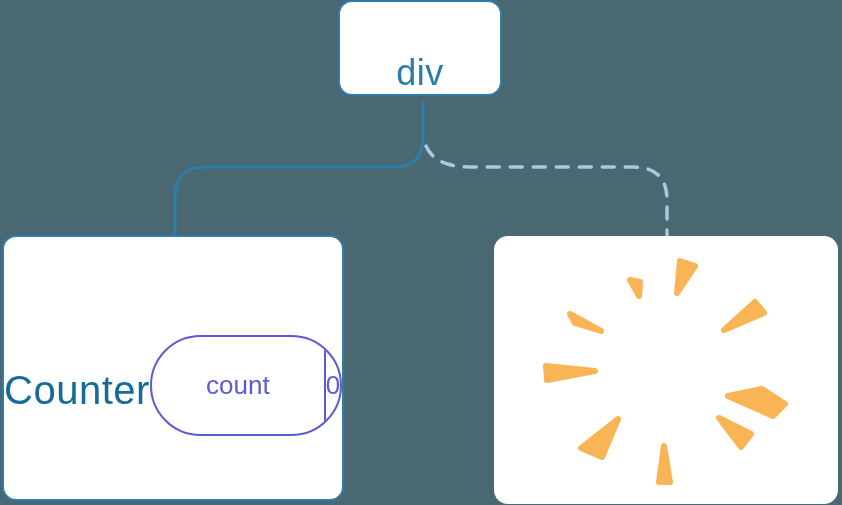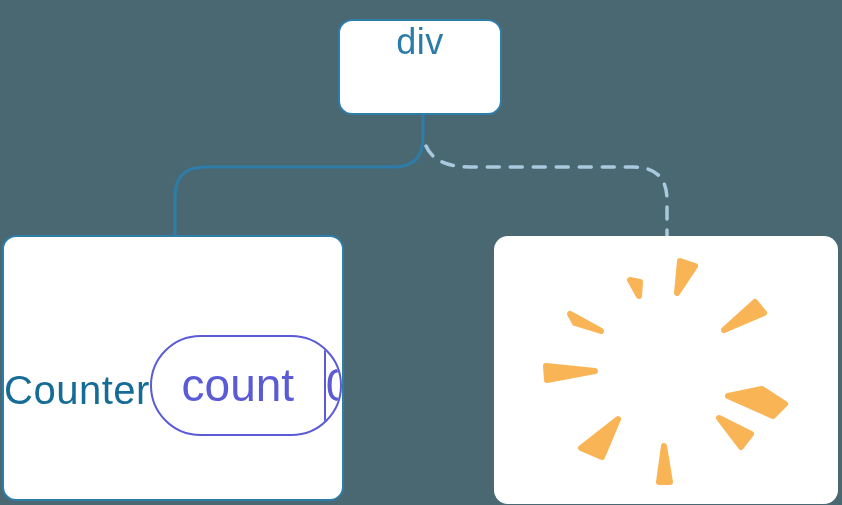--- a/index.html
+++ b/index.html
@@ -10,24 +10,24 @@
   html,body{margin:0;padding:0;}
   body{
     font-family:"Liberation Sans","DejaVu Sans",sans-serif;
     background:var(--bg);
   }
   #stage{
     position:relative; width:842px; height:505px;
     background:var(--bg); overflow:hidden;
   }
   .node-root{
-    position:absolute; left:338px; top:19px; width:164px; height:96px;
+    position:absolute; left:338px; top:0; width:164px; height:96px;
     background:var(--card-bg); border:2.5px solid var(--node-border);
     border-radius:14px; box-sizing:border-box;
-    display:flex; align-items:flex-start; justify-content:center;
+    display:flex; align-items:flex-end; justify-content:center;
     z-index:2;
   }
   .node-root-label{
     color:var(--node-text); font-size:36px; font-weight:500; letter-spacing:.5px;
   }
   #connectors{ position:absolute; left:0; top:0; z-index:1; }
   .card{
     position:absolute; background:var(--card-bg); border-radius:14px;
     box-sizing:border-box; z-index:2;
   }
@@ -45,21 +45,21 @@
     border:2px solid var(--state-accent); border-radius:51px;
     display:flex; overflow:hidden;
   }
   .state-name-cell{
     flex:0 0 174px; display:flex; align-items:center; justify-content:center;
     border-right:2px solid var(--state-accent); box-sizing:border-box;
   }
   .state-value-cell{
     flex:1; display:flex; align-items:center; justify-content:center;
   }
-  .state-text{ color:var(--state-accent); font-size:46px; font-weight:400; }
+  .state-text{ color:var(--state-accent); font-size:26px; font-weight:400; }
   .card-removed{
     left:494px; top:236px; width:344px; height:268px;
   }
   .poof-svg{ position:absolute; left:0; top:0; }
 </style>
 </head>
 <body>
 
 <div id="stage">
 

